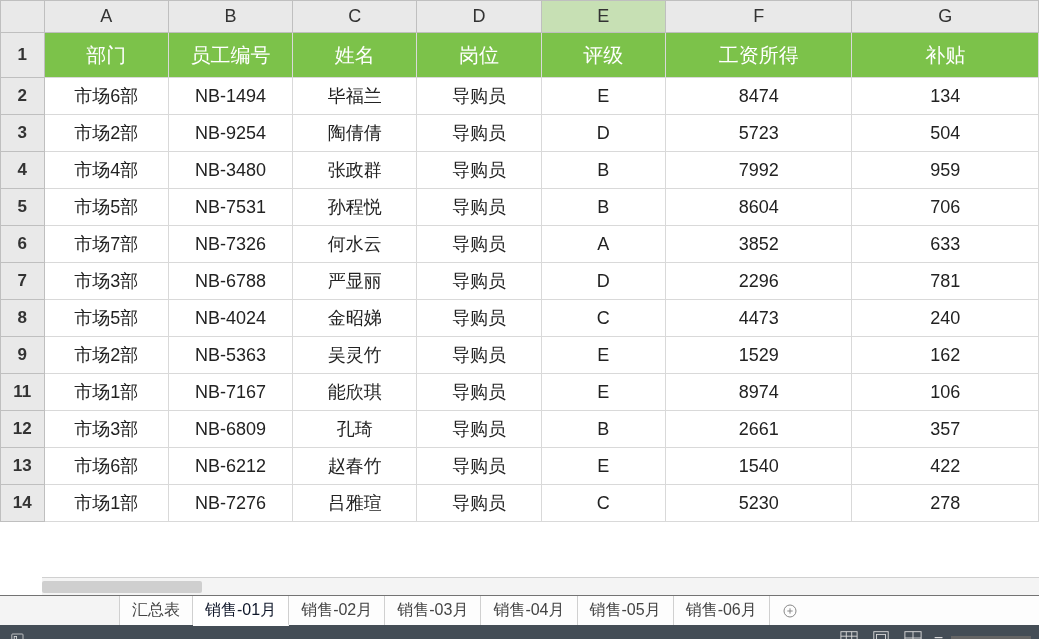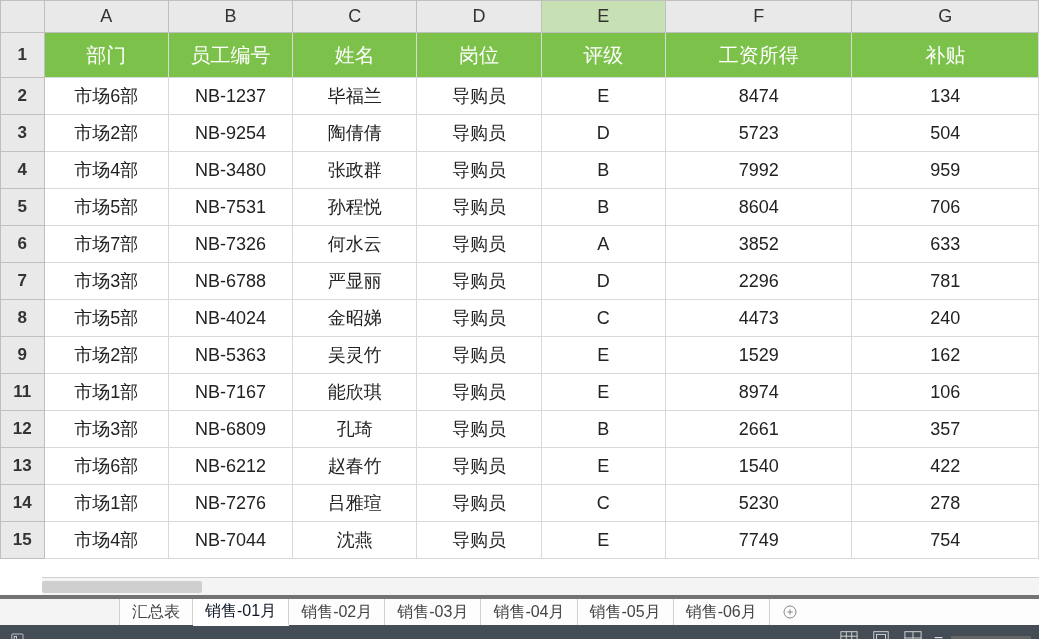--- a/index.html
+++ b/index.html
@@ -8,21 +8,21 @@
   table { border-collapse: collapse; width: 100%; table-layout: fixed; }
   td, th { border: 1px solid #d9d9d9; text-align: center; vertical-align: middle; font-size: 18px; color: #222; background: #fff; }
   .corner { background: #e9e9e9; border: 1px solid #bfbfbf; width: 42px; height: 32px; }
   .col-head { background: #e9e9e9; height: 32px; font-weight: normal; color: #333; border: 1px solid #bfbfbf; }
   .col-head.selected { background: #c7e0b4; }
   .row-head { background: #e9e9e9; width: 42px; font-size: 17px; color: #333; border: 1px solid #bfbfbf; }
   .header-row td { background: #7cc24a; color: #fff; font-size: 20px; height: 45px; font-weight: 500; }
   .data-row td { height: 37px; }
   .scroll-h { position: absolute; left: 42px; right: 0; bottom: 0; height: 18px; background: #f4f4f4; border-top: 1px solid #d0d0d0; }
   .scroll-thumb { position: absolute; left: 0; top: 3px; height: 12px; width: 160px; background: #cfcfcf; border-radius: 2px; }
-  .tabbar { position: relative; height: 30px; width: 100%; background: #fdfdfd; border-top: 4px solid #737373; display: flex; align-items: stretch; font-size: 16px; }
+  .tabbar { position: relative; height: 30px; width: 100%; background: #fdfdfd; border-top: 1px solid #737373; display: flex; align-items: stretch; font-size: 16px; }
   .tab-spacer-left { width: 120px; border-right: 1px solid #d0d0d0; background: #f4f4f4; }
   .tab { padding: 0 12px; display: flex; align-items: center; border-right: 1px solid #d0d0d0; color: #444; cursor: pointer; background: #fdfdfd; }
   .tab.active { background: #fff; color: #0f172a; border-bottom: 2px solid #fff; margin-bottom: -1px; font-weight: 500; }
   .tab-add { width: 40px; display: flex; align-items: center; justify-content: center; color: #888; }
   .tab-add svg { width: 16px; height: 16px; }
   .statusbar { height: 26px; width: 100%; background: #444d56; display: flex; align-items: center; color: #ddd; }
   .status-left { width: 38px; height: 100%; display: flex; align-items: center; justify-content: center; }
   .status-left svg { width: 16px; height: 14px; stroke: #ddd; fill: none; }
   .status-spacer { flex: 1; }
   .view-icons { display: flex; gap: 10px; padding-right: 10px; }
@@ -68,21 +68,21 @@
       <td>评级</td>
       <td>工资所得</td>
       <td>补贴</td>
     </tr>
 
     </tbody>
       <tbody id="data-rows">
         <tr class="data-row">
           <th class="row-head">2</th>
           <td>市场6部</td>
-          <td>NB-1237</td>
+          <td>NB-1494</td>
           <td>毕福兰</td>
           <td>导购员</td>
           <td>E</td>
           <td>8474</td>
           <td>134</td>
         </tr>
         <tr class="data-row">
           <th class="row-head">3</th>
           <td>市场2部</td>
           <td>NB-9254</td>
@@ -184,30 +184,20 @@
         </tr>
         <tr class="data-row">
           <th class="row-head">14</th>
           <td>市场1部</td>
           <td>NB-7276</td>
           <td>吕雅瑄</td>
           <td>导购员</td>
           <td>C</td>
           <td>5230</td>
           <td>278</td>
-        </tr>
-        <tr class="data-row">
-          <th class="row-head">15</th>
-          <td>市场4部</td>
-          <td>NB-7044</td>
-          <td>沈燕</td>
-          <td>导购员</td>
-          <td>E</td>
-          <td>7749</td>
-          <td>754</td>
         </tr>
       </tbody>
   </table>
   <div class="scroll-h">
     <div class="scroll-thumb"></div>
   </div>
 </div>
 
 <div class="tabbar">
   <div class="tab-spacer-left"></div>

